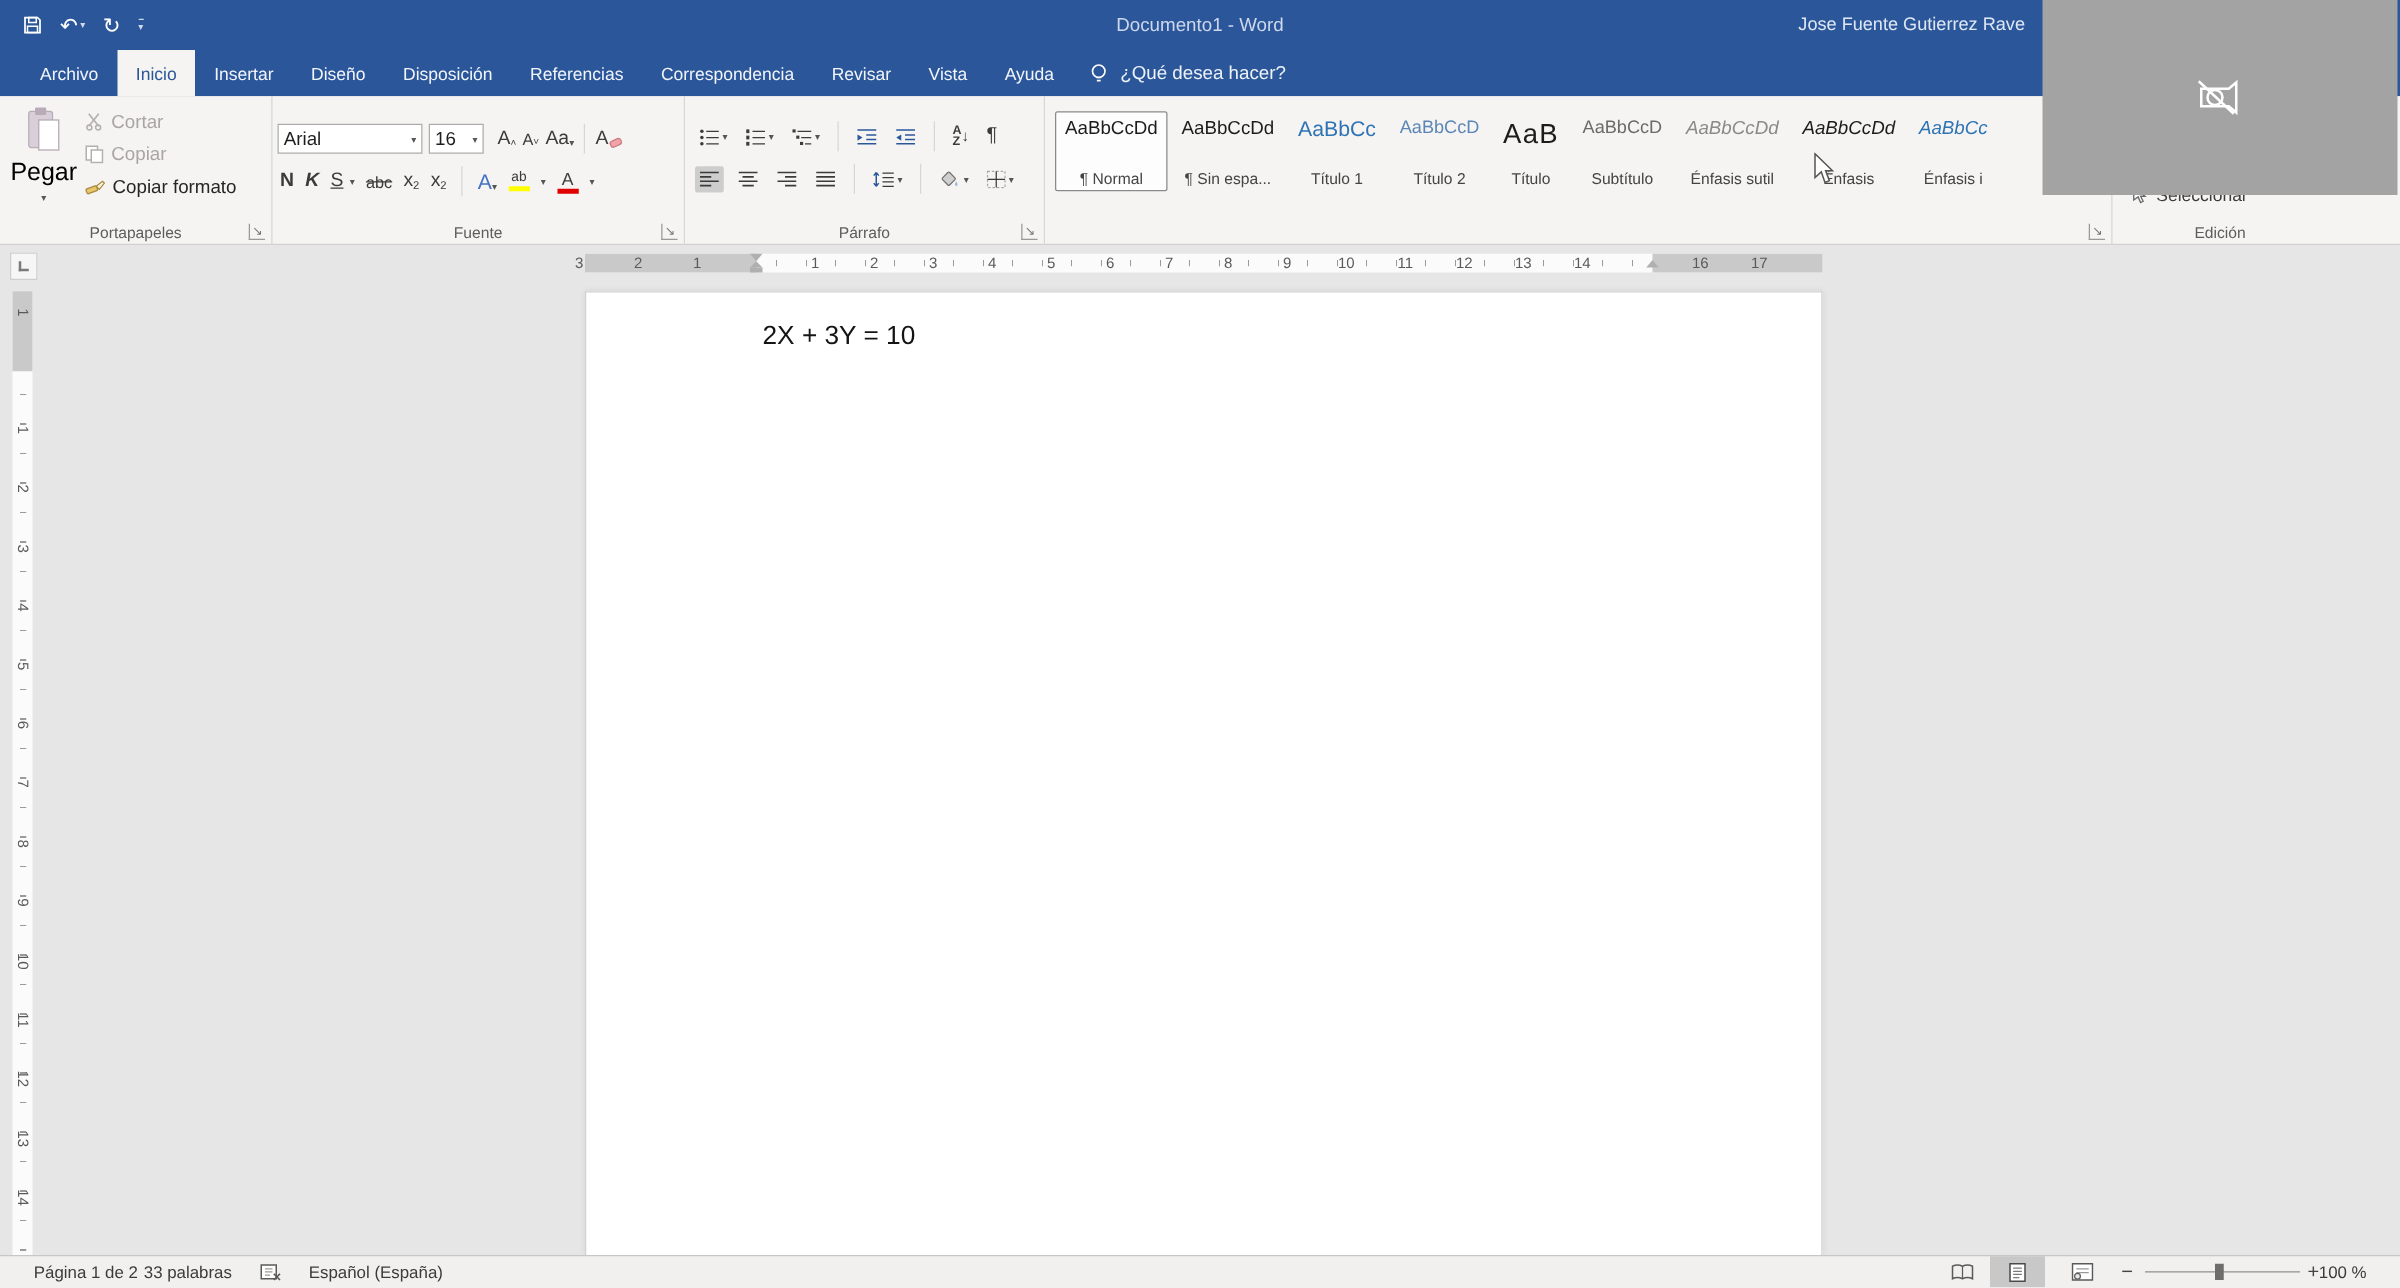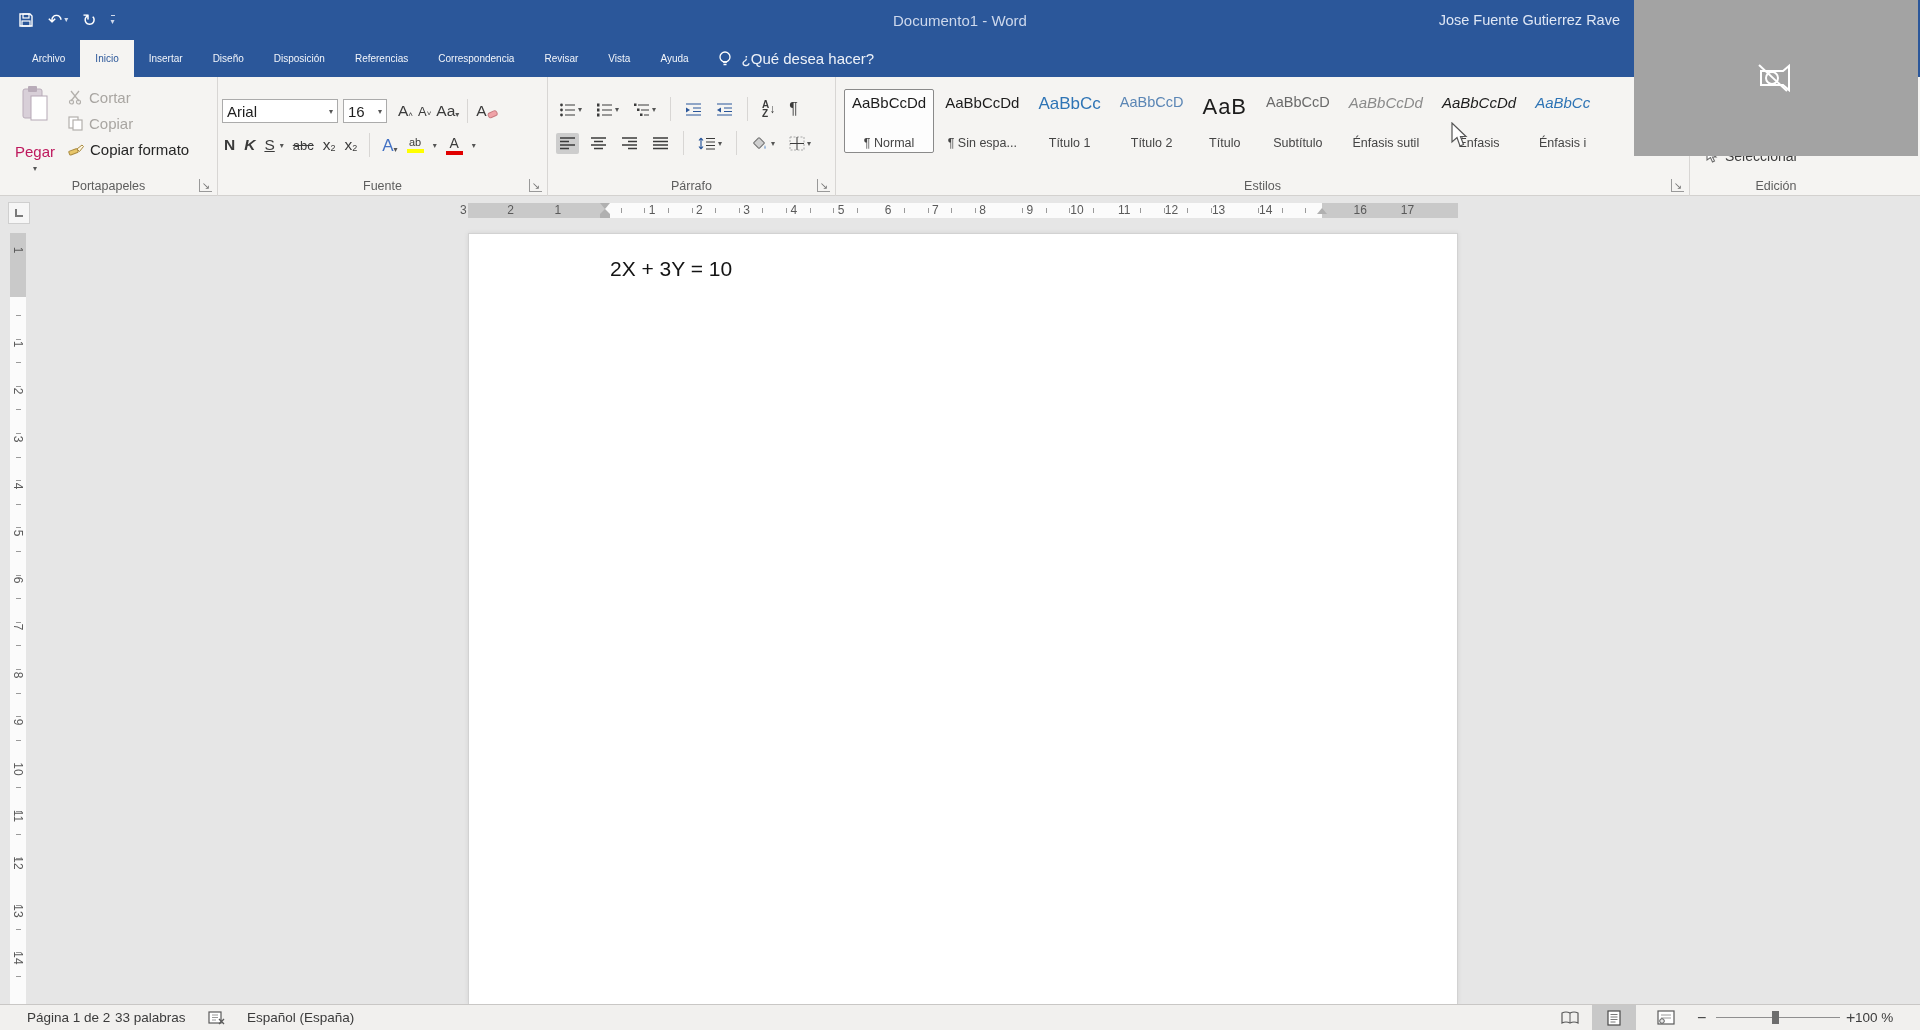--- a/index.html
+++ b/index.html
@@ -10,37 +10,37 @@
   
   .titlebar { position:absolute; left:0; top:0; width:1920px; height:40px; background:#2b579a; }
   .qat { position:absolute; left:18px; top:0; height:40px; display:flex; align-items:center; gap:14px; }
   .qat-btn { color:#fff; font-size:17px; line-height:1; background:none; border:none; display:flex; align-items:center; gap:2px; cursor:default; }
   .qat-arw { font-size:8px; color:#cfd9ec; }
   .tb-title { position:absolute; left:0; right:0; top:0; height:40px; display:flex; align-items:center; justify-content:center; color:#cdd8ec; font-size:15px; pointer-events:none;text-align:center; }
   .tb-user { position:absolute; right:300px; top:0; height:40px; display:flex; align-items:center; color:#dfe7f5; font-size:14.5px; }
 
   
   .tabrow { position:absolute; left:0; top:40px; width:1920px; height:37px; background:#2b579a; display:flex; align-items:stretch; padding-left:17px; }
-  .rtab { color:#f2f5fa; font-size:10px; padding:0 15px; display:flex; align-items:center; }
+  .rtab { color:#f2f5fa; font-size:14px; padding:0 15px; display:flex; align-items:center; }
   .rtab.active { background:#f5f4f2; color:#2b579a; }
   .help-zone { display:flex; align-items:center; gap:10px; margin-left:14px; color:#eef2f9; font-size:15px; }
 
   
   .ribbon { position:absolute; left:0; top:77px; width:1920px; height:119px; background:#f5f4f2; border-bottom:1px solid #d3d1cf; }
   .rgroup { position:absolute; top:0; height:119px; border-right:1px solid #d8d6d4; }
   .rgroup-label { position:absolute; bottom:3px; left:0; right:0; text-align:center; font-size:12.5px; color:#5d5d5d; }
   .launcher { position:absolute; bottom:4px; right:5px; width:13px; height:13px; color:#777; font-size:10px; line-height:13px; text-align:center; border-left:1px solid #999; border-bottom:1px solid #999; }
   .g-clip { left:0; width:218px; }
   .g-font { left:218px; width:330px; }
   .g-par  { left:548px; width:288px; }
   .g-sty  { left:836px; width:854px; }
   .g-edit { left:1690px; width:172px; border-right:none; }
 
   .paste-btn { position:absolute; left:8px; top:8px; width:54px; height:88px; display:flex; flex-direction:column; align-items:center; justify-content:flex-start; gap:4px; }
-  .paste-btn .lbl { font-size:15px; color:#be185d;margin-top:16px; }
+  .paste-btn .lbl { font-size:20px; color:#000000; }
   .clip-rows { position:absolute; left:68px; top:10px; display:flex; flex-direction:column; gap:5px; }
   .clip-row { display:flex; align-items:center; gap:6px; font-size:15px; height:21px; }
   .clip-row.disabled { color:#a9a6a2; }
   .clip-row.enabled { color:#262626; }
 
   .font-row1 { position:absolute; left:4px; top:22px; display:flex; align-items:center; gap:5px; }
   .combo { background:#fff; border:1px solid #ababab; height:24px; display:flex; align-items:center; font-size:15px; color:#1e1e1e; padding:0 4px; justify-content:space-between; }
   .combo .arw { color:#555; font-size:8px; margin-left:4px; }
   .font-row2 { position:absolute; left:6px; top:56px; display:flex; align-items:center; gap:9px; }
   .fbtn { font-size:15.5px; color:#3b3b3b; display:flex; align-items:flex-end; line-height:1; }
@@ -409,21 +409,20 @@
           </div>
         <div class="sty-card">
             <span class="sty-prev sp-enf">AaBbCcDd</span>
             <span class="sty-lbl">Énfasis</span>
           </div>
         <div class="sty-card">
             <span class="sty-prev sp-eint">AaBbCc</span>
             <span class="sty-lbl">Énfasis i</span>
           </div>
       </div>
-      <div class="rgroup-label">Estilos</div>
       <div class="launcher">↘</div>
     </div>
 
     <div class="rgroup g-edit">
       <div class="sel-row">
         <svg class="mini" width="12" height="16" viewBox="0 0 12 16">
             <polygon points="1,1 1,12 4.5,9.5 6.5,14 8.5,13 6.5,9 10,9" fill="#fff" stroke="#6a6a6a" stroke-width="1.1"></polygon>
           </svg>
         <span>Seleccionar</span>
       </div>

